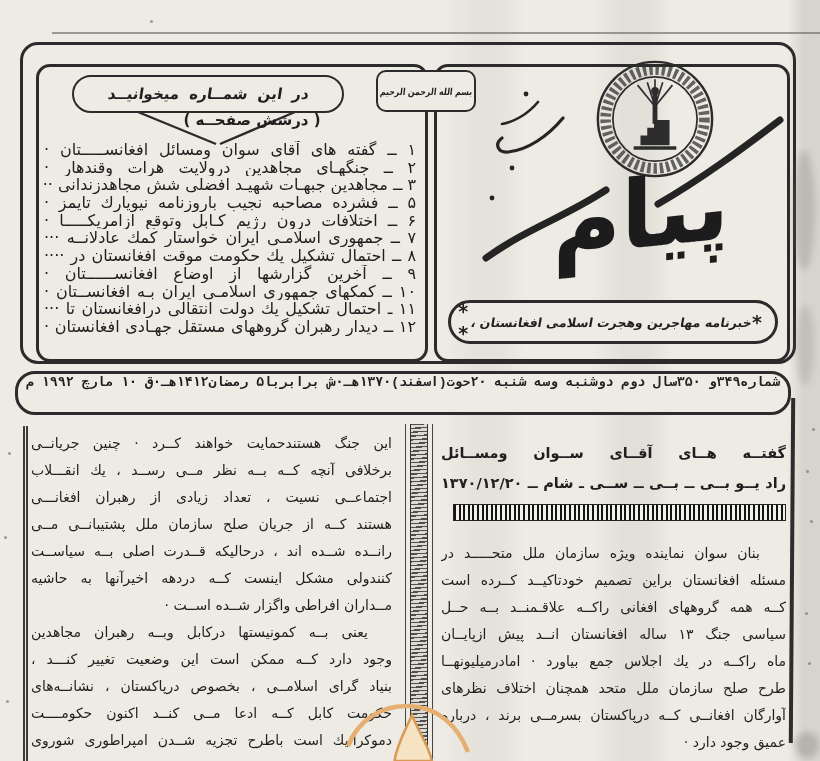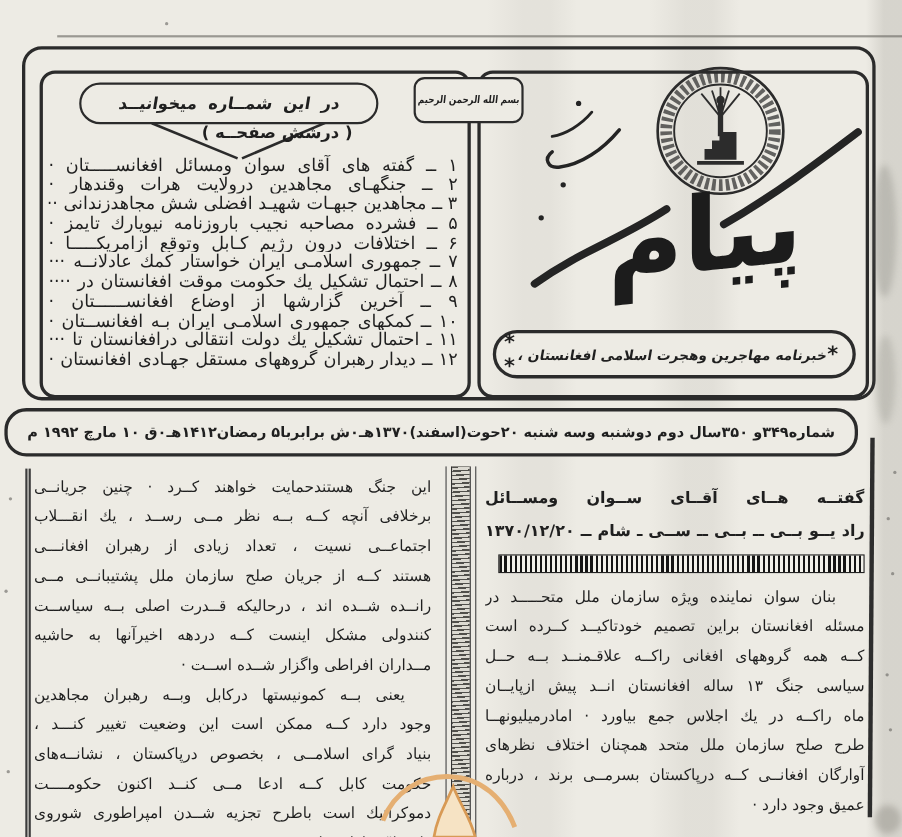--- a/index.html
+++ b/index.html
@@ -44,22 +44,22 @@
   }
   .subtitle-band{
     left:448px;top:300px;width:330px;height:44px;border:3px solid #2b2b2b;border-radius:22px;
     display:flex;flex-direction:row;align-items:center;justify-content:space-between;
     direction:rtl;padding:0 10px;box-sizing:border-box;background:#edebe4;z-index:3;
   }
   .subtitle-band .star{font-size:19px;font-weight:bold;letter-spacing:3px;}
   .subtitle-band .sub-text{font-size:12.5px;font-weight:bold;transform:skewX(-10deg);white-space:nowrap;}
   
   .date-bar{
-    left:4px;top:371px;width:770px;height:38px;border:3px solid #2b2b2b;border-radius:20px;
-    display:flex;align-items:center;justify-content:center;direction:rtl;background:#edebe4;z-index:2;
+    left:15px;top:371px;width:770px;height:38px;border:3px solid #2b2b2b;border-radius:20px;
+    display:flex;align-items:flex-start;justify-content:center;direction:rtl;background:#edebe4;z-index:2;font-family:Liberation Mono, monospace;
   }
   .date-bar span{font-size:13.2px;font-weight:bold;white-space:nowrap;}
   .dash-under{left:64px;top:412px;width:694px;height:0;border-top:2px dashed #8f8c84;opacity:.75;}
   
   .rule-left{left:23px;top:426px;width:5px;height:335px;border-left:2px solid #3c3c3c;border-right:2px solid #3c3c3c;box-sizing:border-box;}
   .divider{left:405px;top:424px;width:28px;height:337px;border-left:1.5px solid #444;border-right:1.5px solid #444;box-sizing:border-box;}
   .divider .hatch{
     margin:0 4px;height:100%;border-left:1px solid #333;border-right:1px solid #333;box-sizing:border-box;
     background:repeating-linear-gradient(176deg,#504f4b 0 1.4px,#dcdad2 1.4px 3.8px);
   }
@@ -73,21 +73,21 @@
   .col-left .line:nth-child(7){text-align-last:right;}
   .col-left .line:nth-child(8){padding-right:24px;}
   .col-left .line:nth-child(13){text-align-last:right;}
   .col-right{left:441px;top:438px;width:345px;}
   .headline{height:30px;line-height:30px;font-size:14.5px;font-weight:bold;text-align:justify;text-align-last:justify;overflow:hidden;direction:rtl;}
   .barcode{
     margin-top:6px;width:333px;height:17px;
     background:repeating-linear-gradient(90deg,#141414 0 2px,#f2f1ea 2px 4.6px);
     border:1px solid #222;box-sizing:border-box;
   }
-  .bodylines{margin-top:9px;}
+  .bodylines{margin-top:19px;}
   .col-right .bodylines .line:nth-child(1){padding-right:26px;}
   .col-right .bodylines .line:nth-child(8){text-align-last:right;}
   
   .pointer{left:346px;top:702px;width:124px;height:59px;z-index:9;}
   
   .smudge{border-radius:50%;filter:blur(3px);}
   .sm1{left:793px;top:150px;width:22px;height:120px;background:rgba(120,118,110,.28);}
   .sm2{left:796px;top:305px;width:18px;height:80px;background:rgba(120,118,110,.22);}
   .sm3{left:795px;top:732px;width:24px;height:26px;background:rgba(120,118,110,.35);}
   .speck{width:3px;height:3px;border-radius:50%;background:#6f6d68;opacity:.65;}

